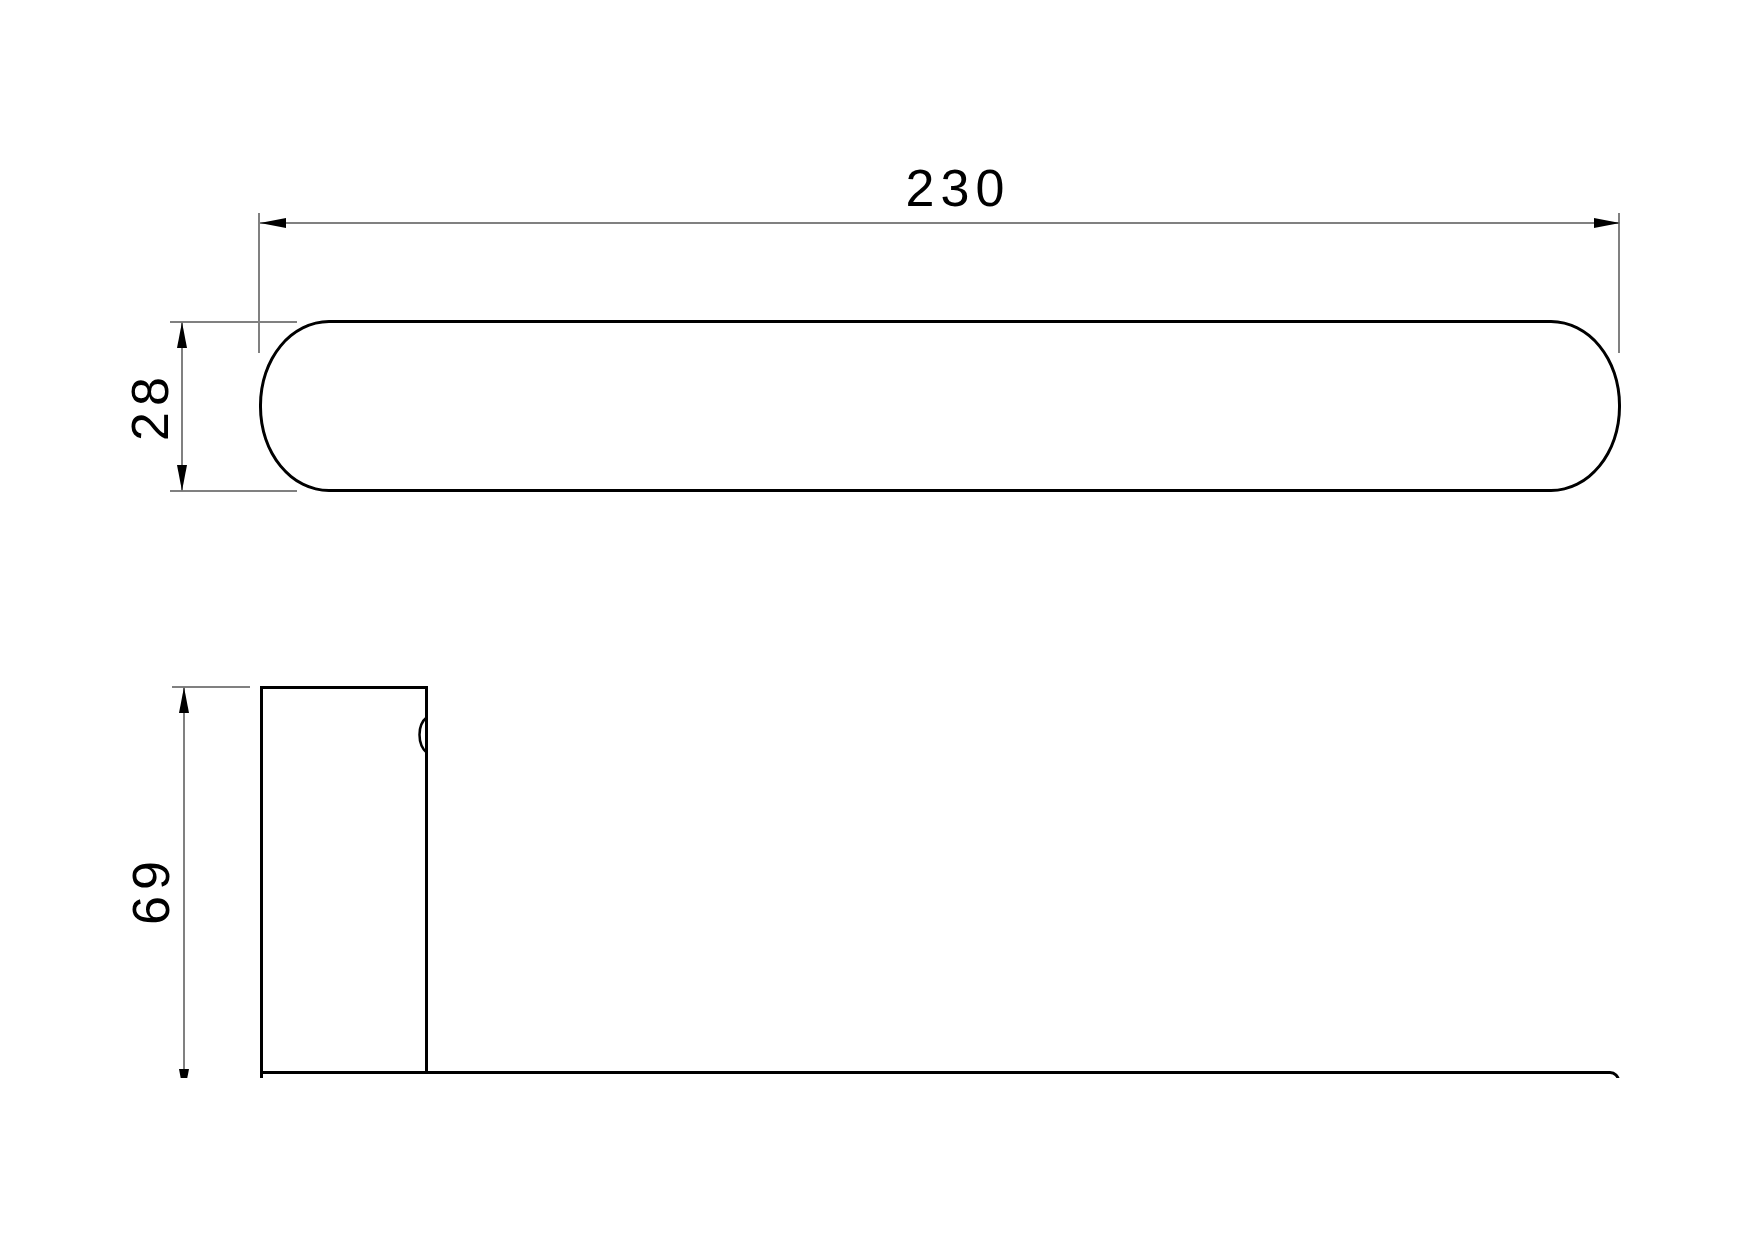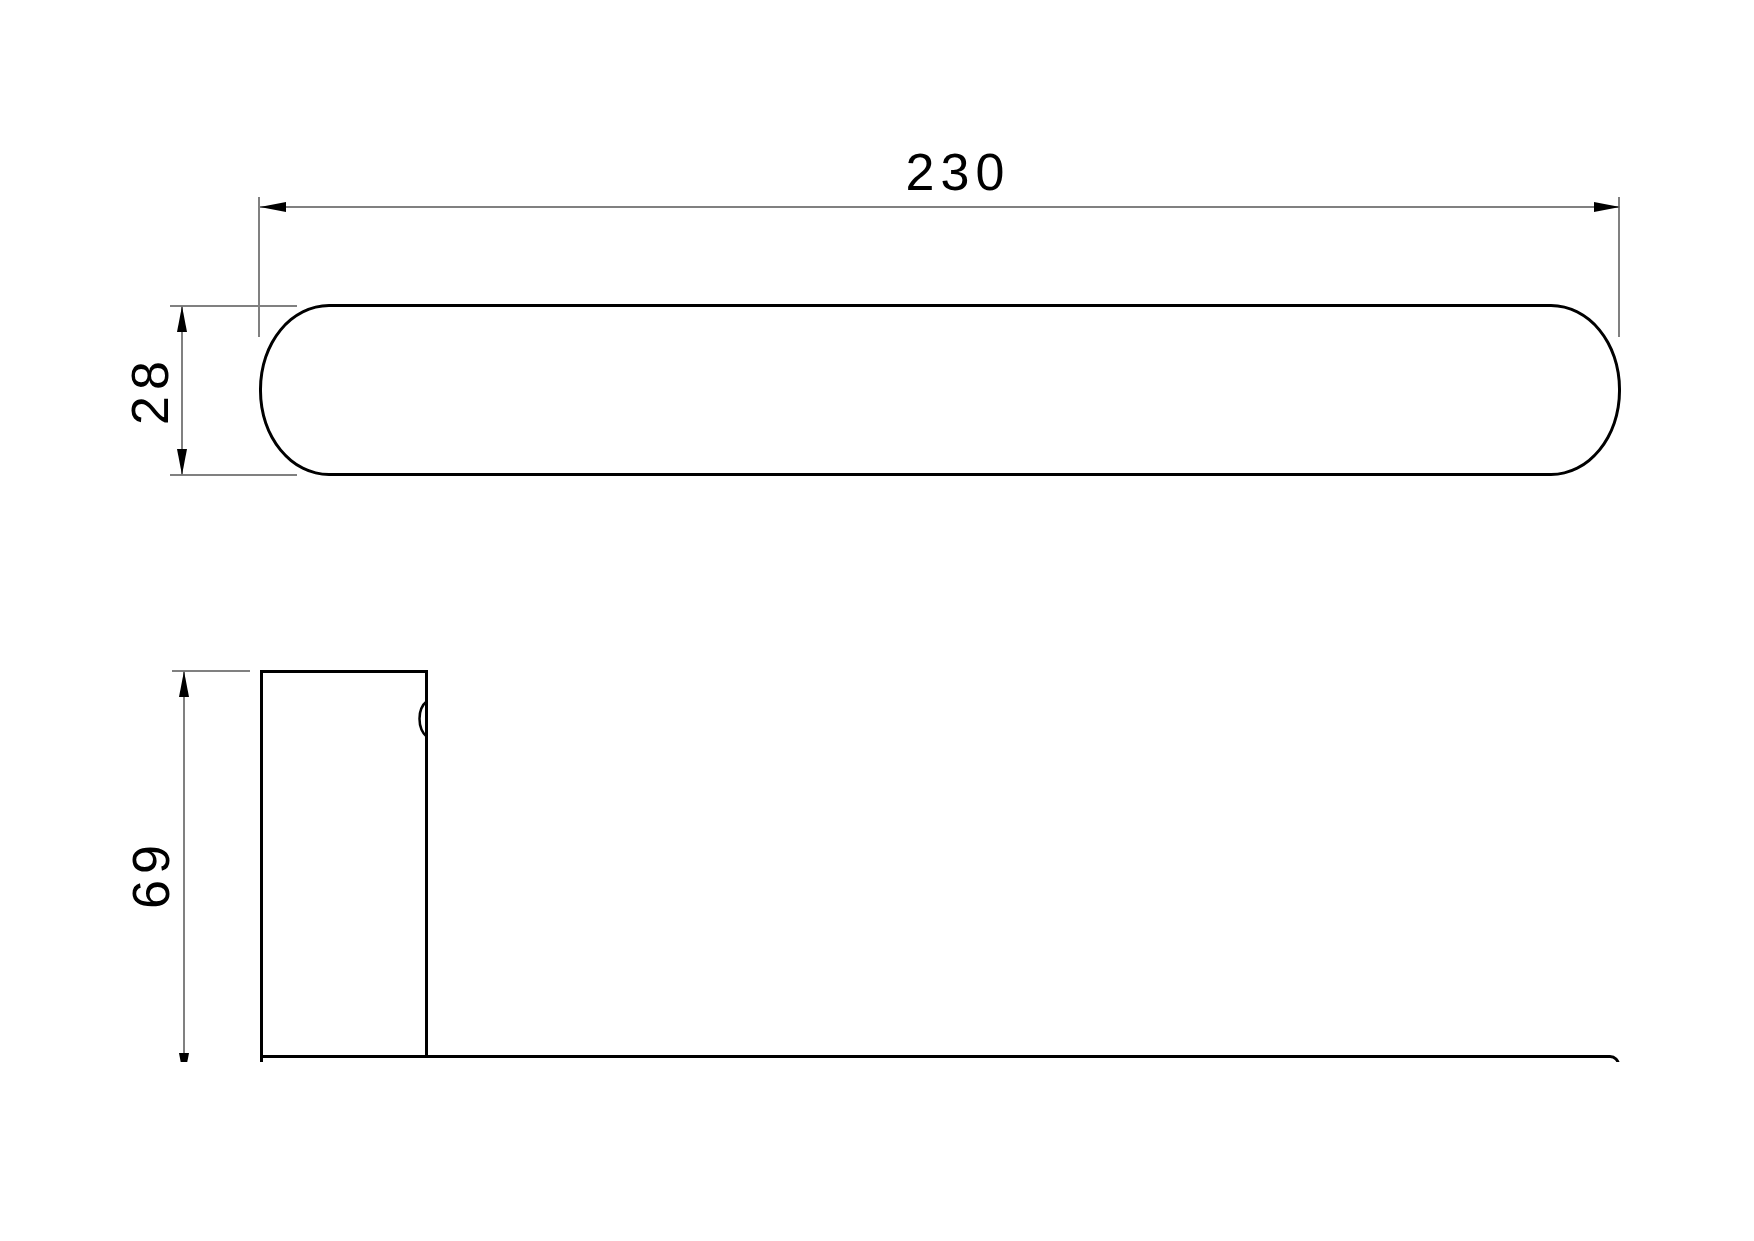--- a/index.html
+++ b/index.html
@@ -2,20 +2,21 @@
 <html><head>
 <meta charset="utf-8">
 <style>
   html,body{margin:0;padding:0;background:#ffffff;}
   .canvas{
     position:relative;
     width:1754px;height:1062px;
     background:#ffffff;
     font-family:"Liberation Sans", sans-serif;
     overflow:hidden;
+    margin-top:16px;
   }
   
   .outline{position:absolute;border:3px solid #000;background:transparent;box-sizing:border-box;}
   .pill{border-radius:70px / 85px;}
   .plate{border-bottom:none;}
   .bar{border-width:3px;border-radius:0 10px 10px 8px;}
   
   .dline{position:absolute;background:#808080;}
   
   .arr{position:absolute;width:0;height:0;}

